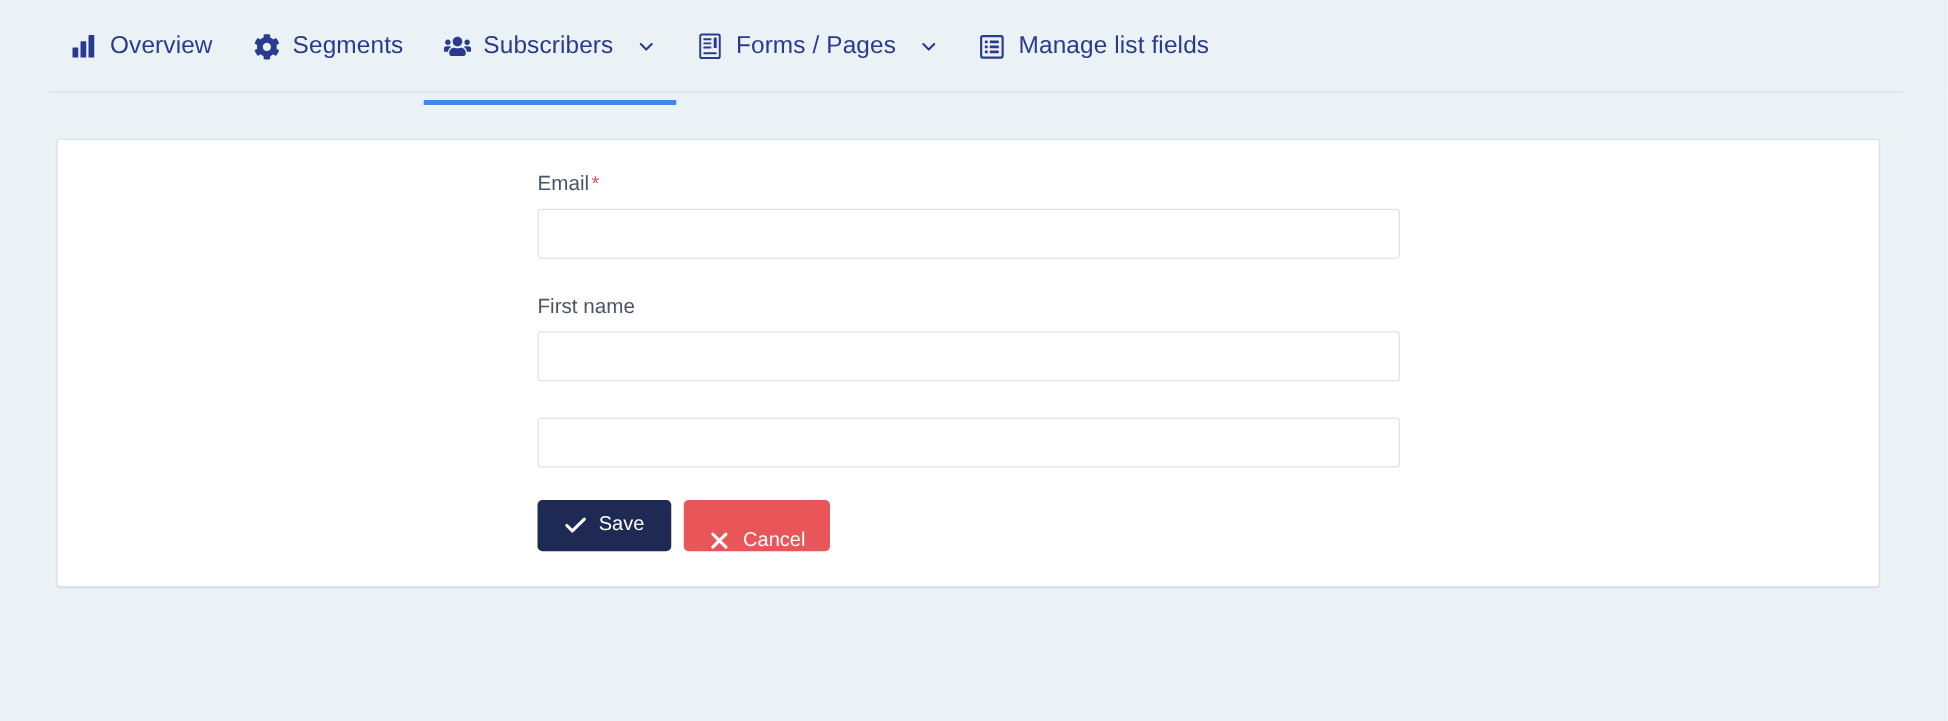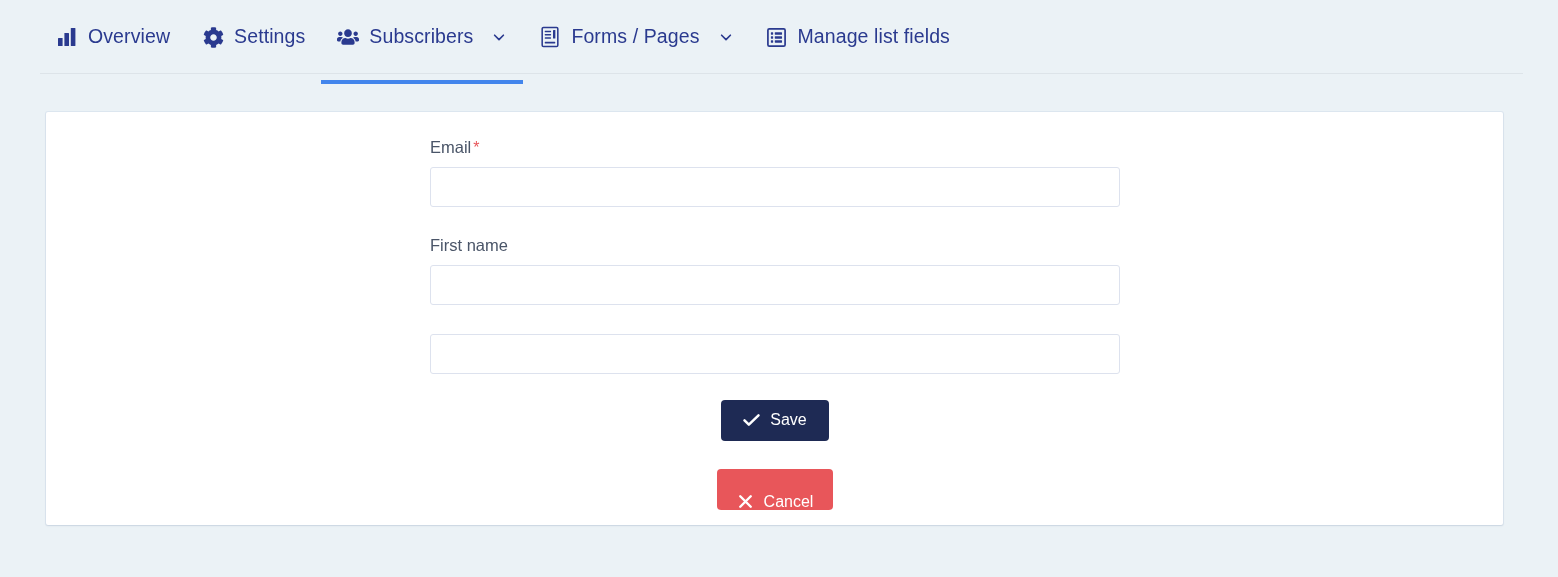--- a/index.html
+++ b/index.html
@@ -80,21 +80,21 @@
     color: #2a3a8f;
     flex: none;
   }
 
   
   .card {
     position: absolute;
     left: 46px;
     top: 112px;
     width: 1457px;
-    height: 413px;
+    height: 357px;
     background: #ffffff;
     border-radius: 2px;
     box-shadow: 0 1px 2px rgba(40,60,90,.10), 0 0 0 1px rgba(220,230,240,.9);
   }
 
   
   .form {
     position: absolute;
     left: 384px;
     top: 26px;
@@ -126,22 +126,21 @@
     border-radius: 3px;
     outline: none;
   }
   .gap { height: 29px; }
 
   
   .btn-row {
     margin-top: 26px;
     display: flex;
     align-items: center;
-    gap: 28px;
-    flex-direction: column;
+    gap: 10px;
   }
   .btn {
     display: inline-flex;
     align-items: center;
     justify-content: center;
     gap: 10px;
     height: 41px;
     padding: 0 20px;
     border: none;
     border-radius: 4px;
@@ -179,21 +178,21 @@
     </span>
     <span class="tab-label">Overview</span>
   </div>
 
   <div class="tab">
     <span class="tab-icon">
       <svg width="21" height="21" viewBox="0 0 512 512" fill="#2a3a8f">
         <path d="M487.4 315.7l-42.6-24.6c4.3-23.2 4.3-47 0-70.2l42.6-24.6c4.9-2.8 7.1-8.6 5.5-14-11.1-35.6-30-67.8-54.7-94.6-3.8-4.1-10-5.1-14.8-2.3L380.8 110c-17.9-15.4-38.5-27.3-60.8-35.1V25.8c0-5.6-3.9-10.5-9.4-11.7-36.7-8.2-74.3-7.8-109.2 0-5.5 1.2-9.4 6.1-9.4 11.7V75c-22.2 7.9-42.8 19.8-60.8 35.1L88.7 85.5c-4.9-2.8-11-1.9-14.8 2.3-24.7 26.7-43.6 58.9-54.7 94.6-1.7 5.4.6 11.2 5.5 14L67.3 221c-4.3 23.2-4.3 47 0 70.2l-42.6 24.6c-4.9 2.8-7.1 8.6-5.5 14 11.1 35.6 30 67.8 54.7 94.6 3.8 4.1 10 5.1 14.8 2.3l42.6-24.6c17.9 15.4 38.5 27.3 60.8 35.1v49.2c0 5.6 3.9 10.5 9.4 11.7 36.7 8.2 74.3 7.8 109.2 0 5.5-1.2 9.4-6.1 9.4-11.7v-49.2c22.2-7.9 42.8-19.8 60.8-35.1l42.6 24.6c4.9 2.8 11 1.9 14.8-2.3 24.7-26.7 43.6-58.9 54.7-94.6 1.6-5.5-.7-11.3-5.6-14.1zM256 336c-44.1 0-80-35.9-80-80s35.9-80 80-80 80 35.9 80 80-35.9 80-80 80z"></path>
       </svg>
     </span>
-    <span class="tab-label">Settings</span>
+    <span class="tab-label">Segments</span>
   </div>
 
   <div class="tab active">
     <span class="tab-icon">
       <svg width="24" height="20" viewBox="0 0 640 512" fill="#2a3a8f">
         <path d="M96 224c35.3 0 64-28.7 64-64s-28.7-64-64-64-64 28.7-64 64 28.7 64 64 64zm448 0c35.3 0 64-28.7 64-64s-28.7-64-64-64-64 28.7-64 64 28.7 64 64 64zm32 32h-64c-17.6 0-33.5 7.1-45.1 18.6 40.3 22.1 68.9 62 75.1 109.4h66c17.7 0 32-14.3 32-32v-32c0-35.3-28.7-64-64-64zm-256 0c61.9 0 112-50.1 112-112S381.9 32 320 32 208 82.1 208 144s50.1 112 112 112zm76.8 32h-8.3c-20.8 10-43.9 16-68.5 16s-47.6-6-68.5-16h-8.3C179.6 288 128 339.6 128 403.2V432c0 26.5 21.5 48 48 48h288c26.5 0 48-21.5 48-48v-28.8c0-63.6-51.6-115.2-115.2-115.2zm-223.7-13.4C161.5 263.1 145.6 256 128 256H64c-35.3 0-64 28.7-64 64v32c0 17.7 14.3 32 32 32h65.9c6.3-47.4 34.9-87.3 75.2-109.4z"></path>
       </svg>
     </span>
     <span class="tab-label">Subscribers</span>
     <span class="caret">

